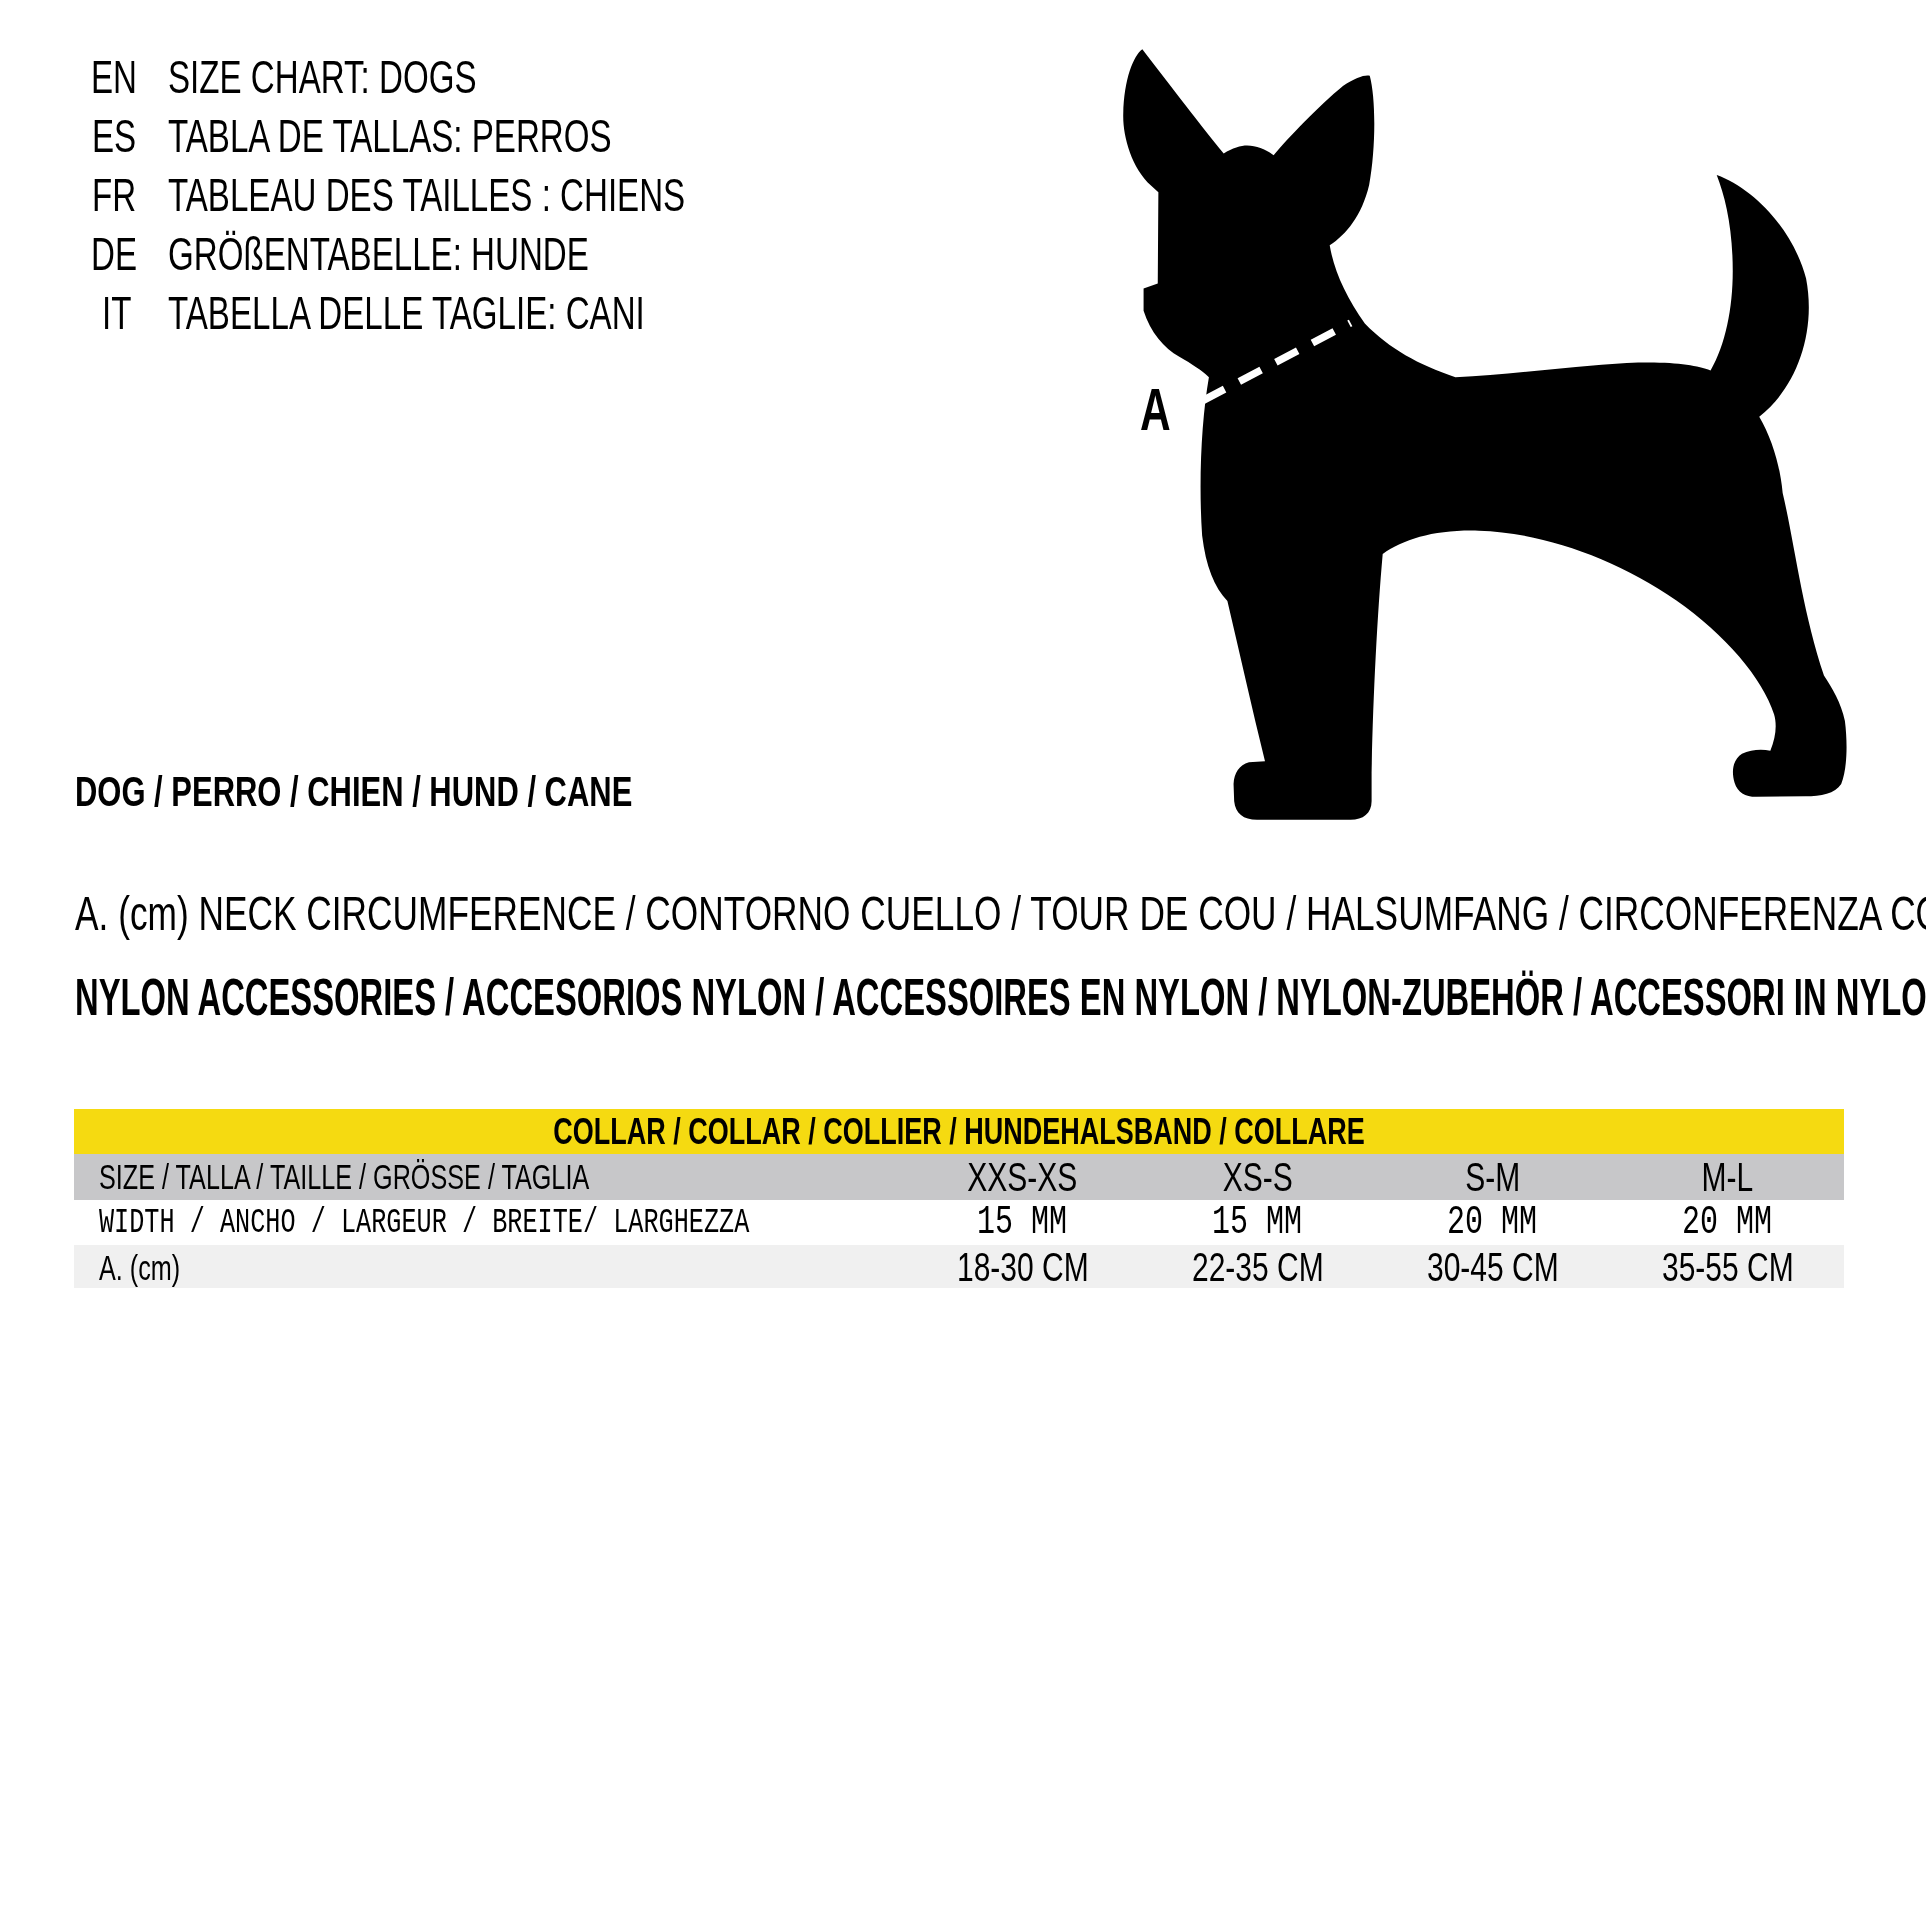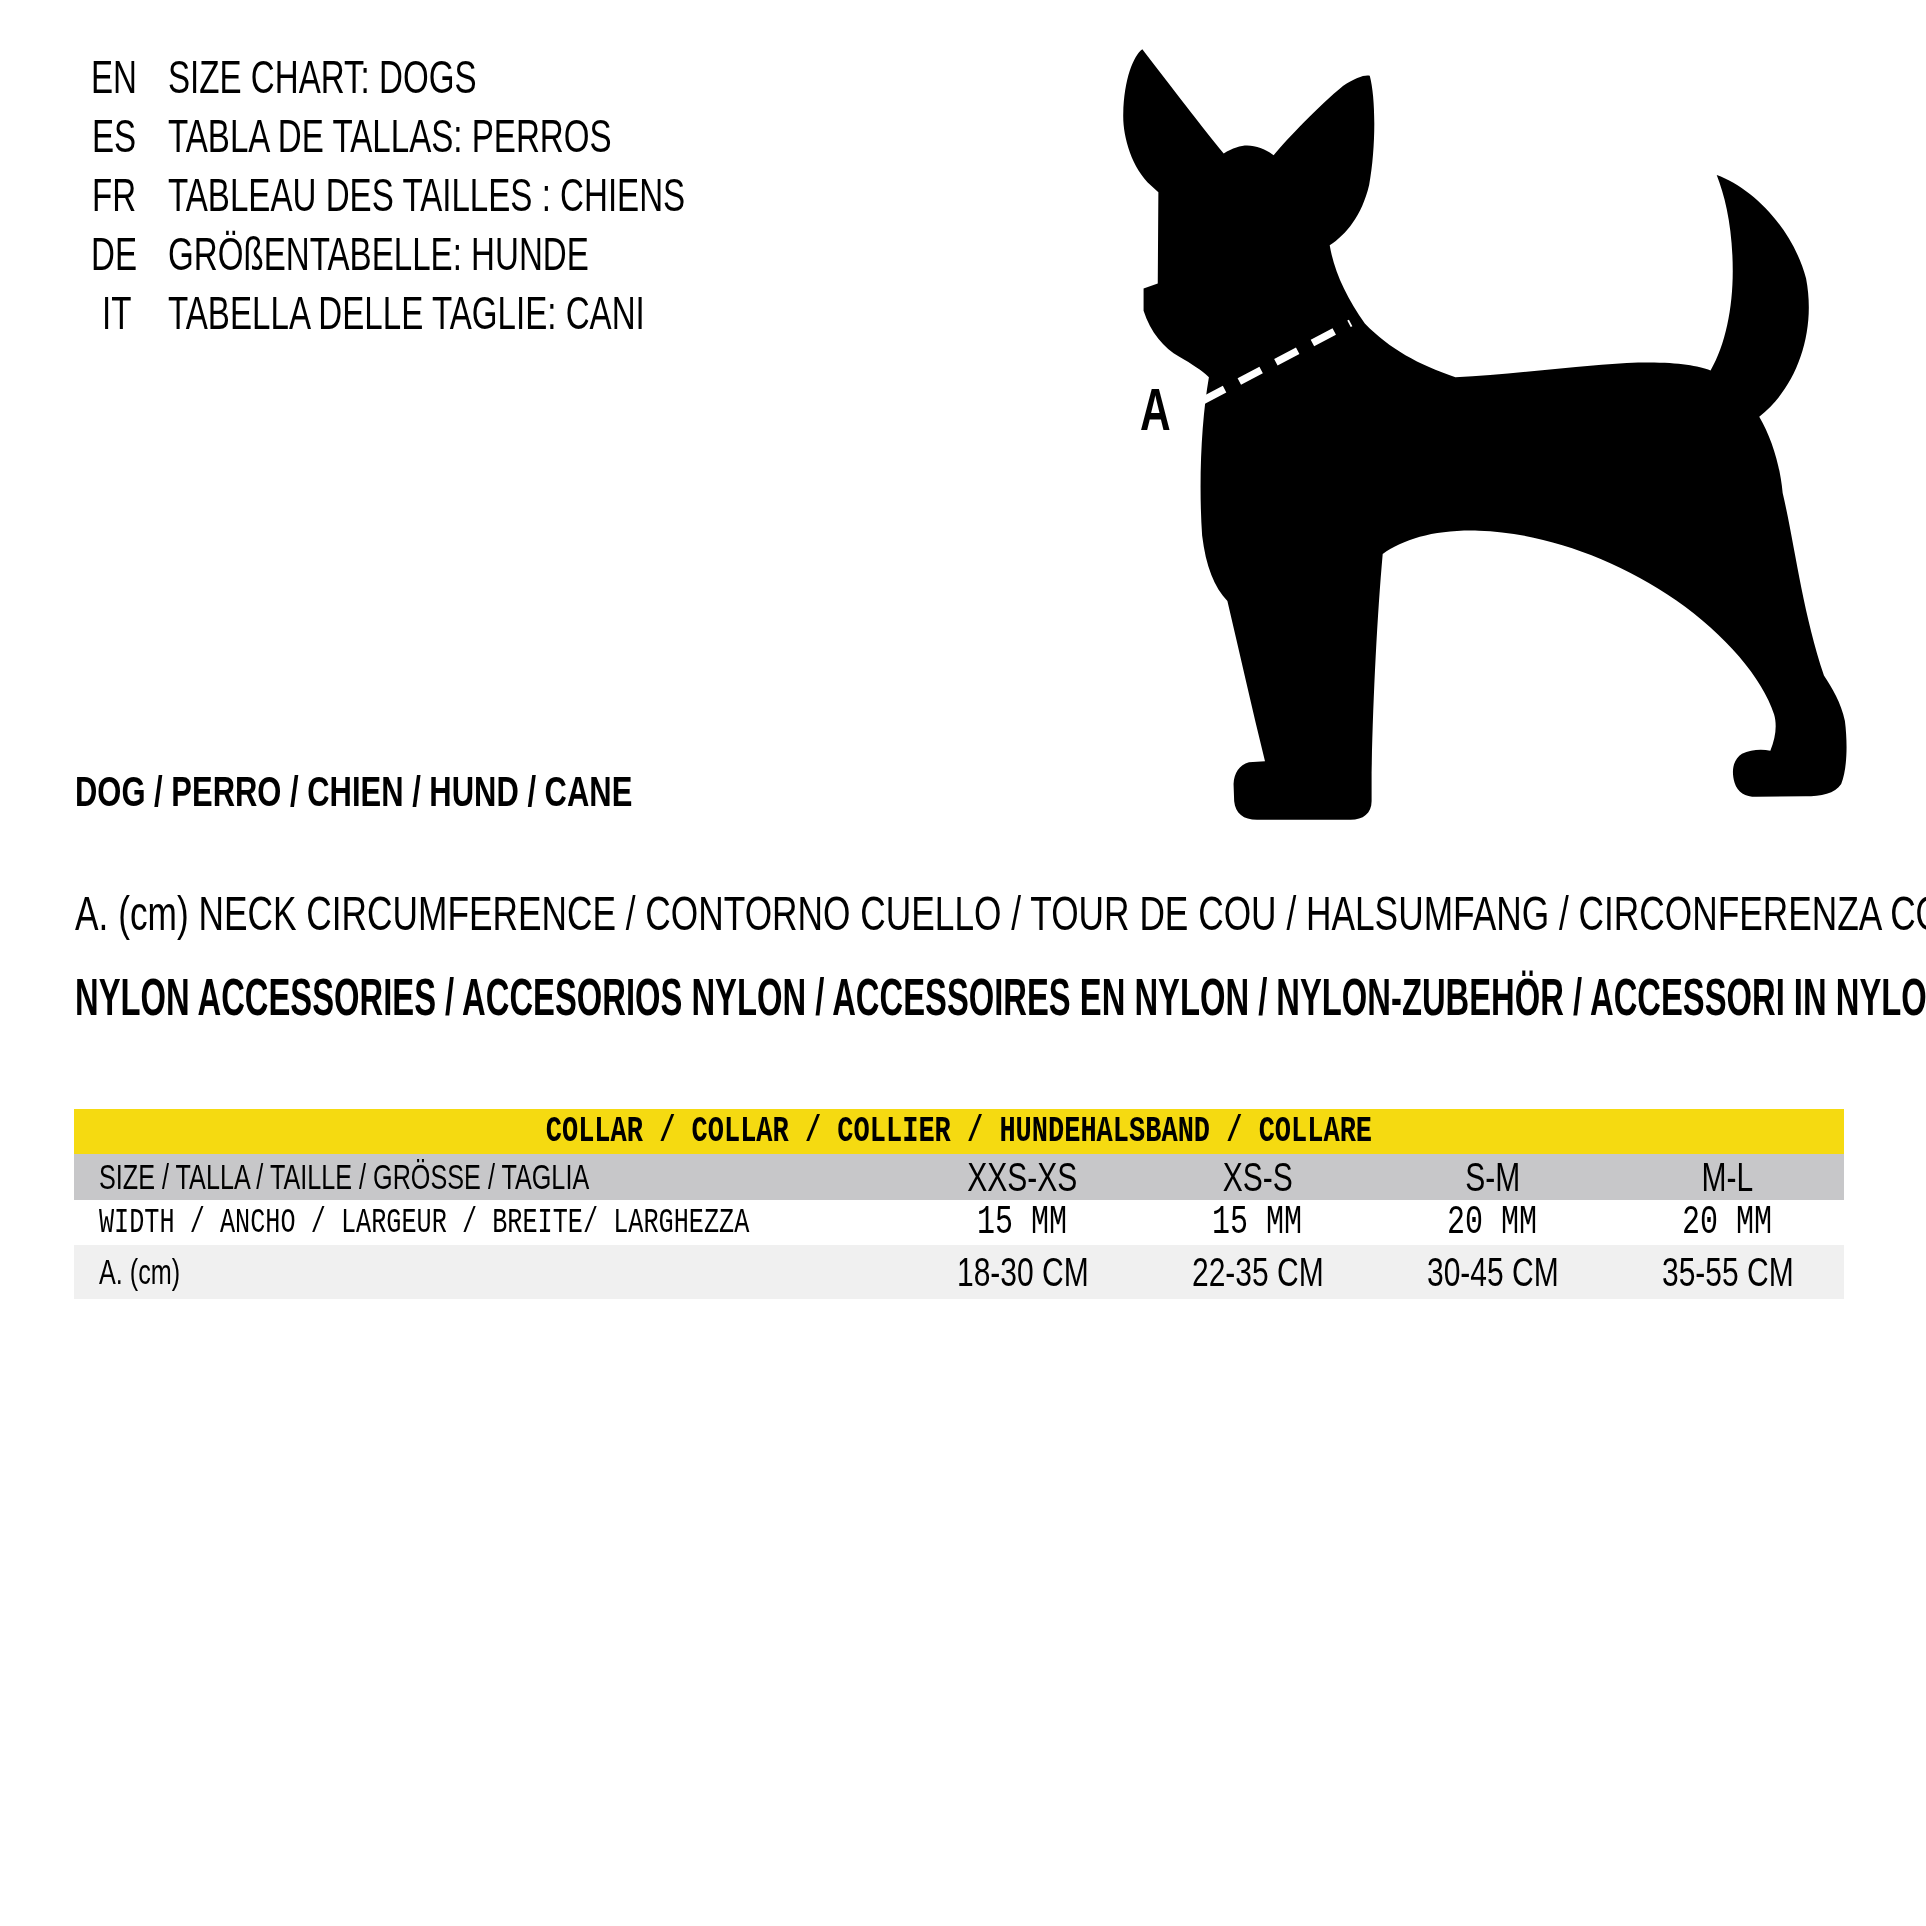--- a/index.html
+++ b/index.html
@@ -30,26 +30,26 @@
 
   
   .dog-caption{position:absolute;left:75px;top:770px;font-size:43px;line-height:1;font-weight:bold;}
   .note-measure{position:absolute;left:75px;top:889px;font-size:49px;line-height:1;}
   .note-material{position:absolute;left:75px;top:971px;font-size:52px;font-weight:bold;line-height:1;}
 
   
   .size-table{position:absolute;left:74px;top:1109px;width:1770px;}
   .t-head{
     height:45px;display:flex;align-items:center;justify-content:center;
-    font-size:36px;font-weight:bold;font-family:Liberation Mono, monospace;
+    font-size:36px;font-weight:bold;
   }
   .t-row{display:grid;grid-template-columns:831px 235px 235px 235px 235px;align-items:center;}
   .t-row.r1{height:46px;}
   .t-row.r2{height:45px;font-family:Liberation Mono, monospace;}
-  .t-row.r3{height:54px;}
+  .t-row.r3{height:43px;}
   .t-label{padding-left:25px;font-size:35px;}
   .t-val{text-align:center;font-size:40px;}
 </style>
 </head>
 <body>
 
 <div class="lang-list">
   <div class="lang-row">
     <span class="lang-code"><span class="cond">EN</span></span>
     <span class="cond">SIZE CHART: DOGS</span>

